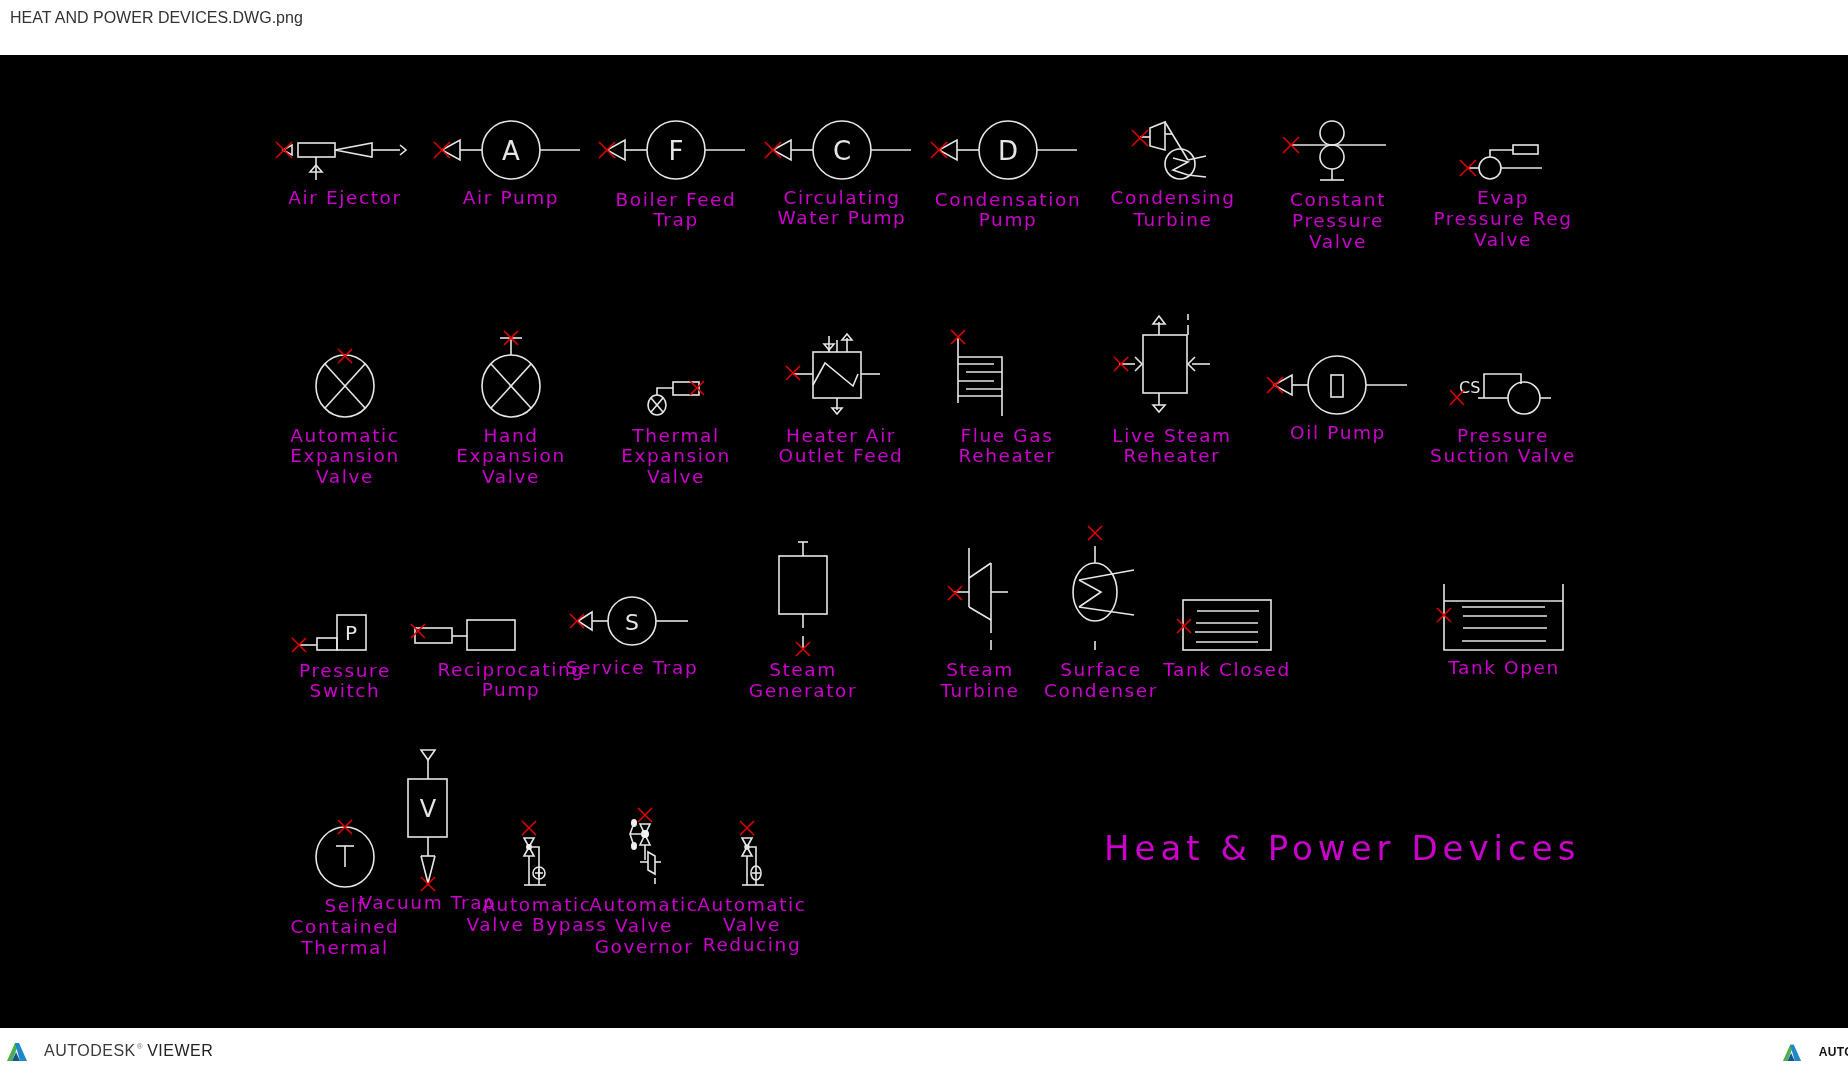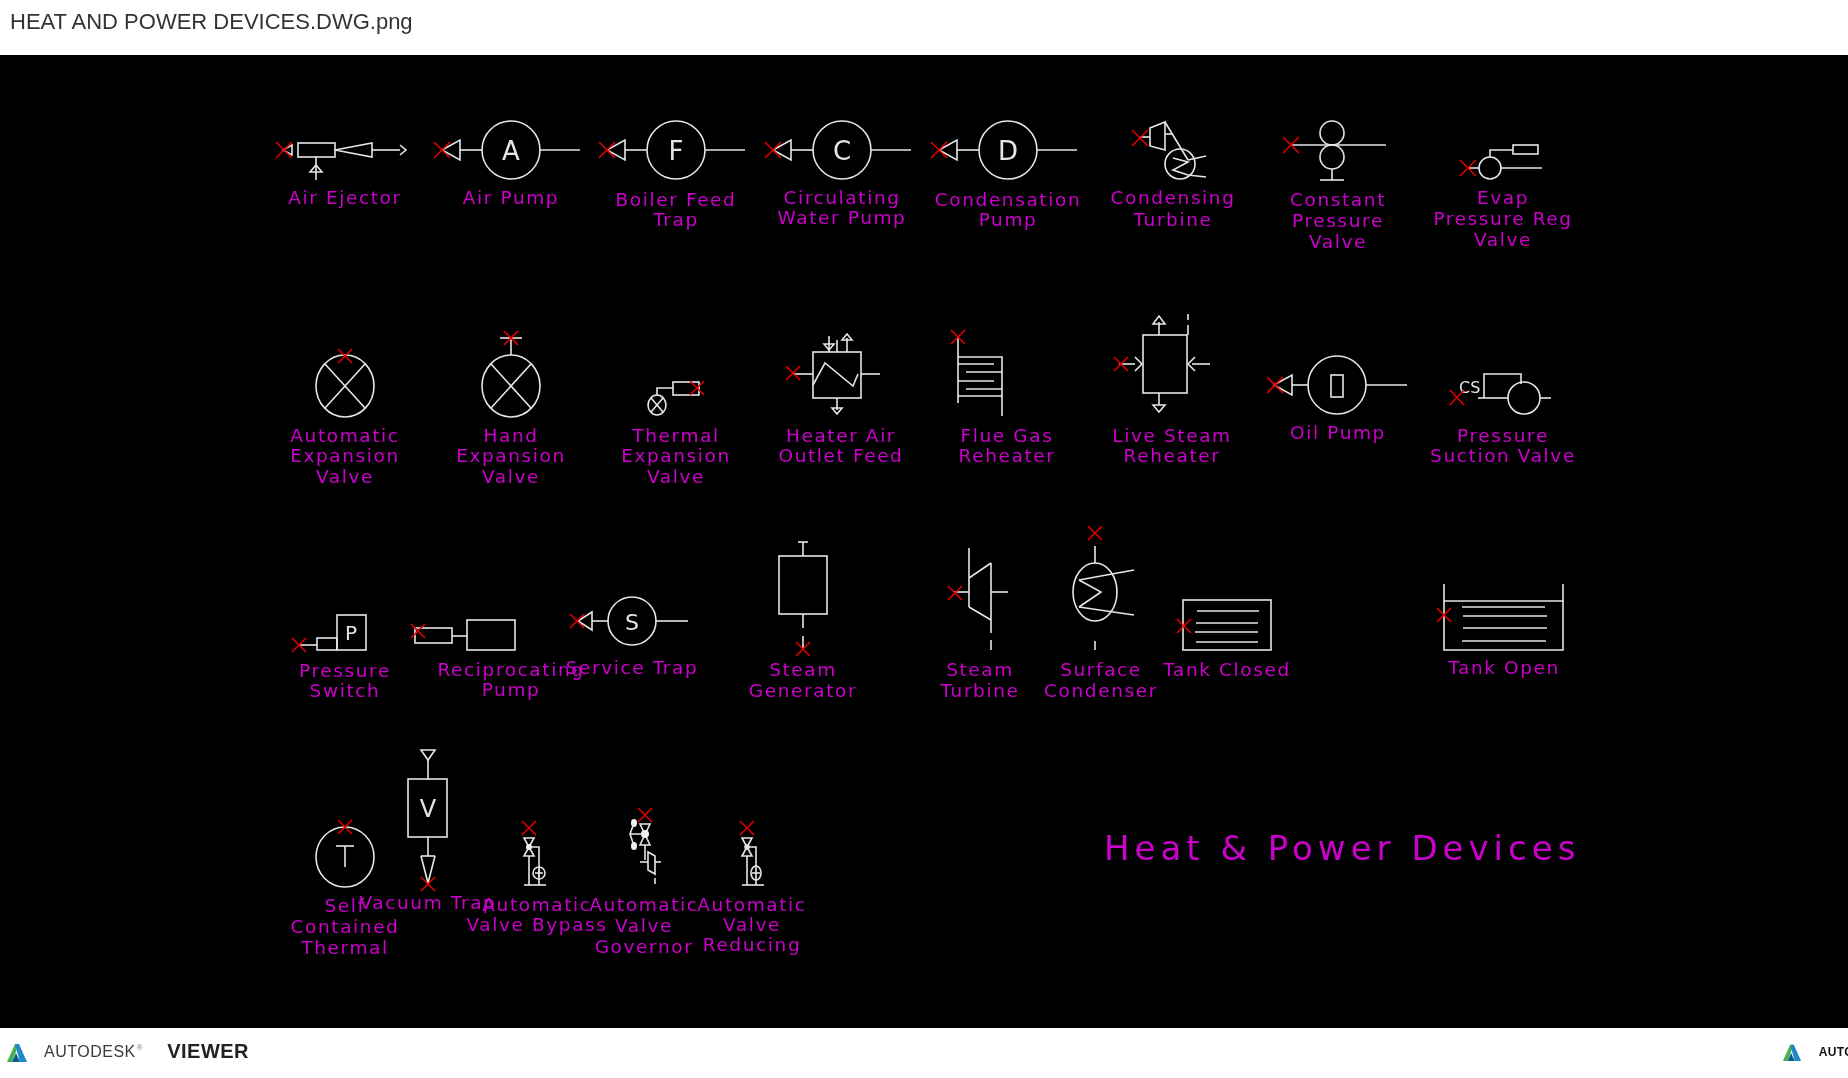--- a/index.html
+++ b/index.html
@@ -1,26 +1,26 @@
 <!DOCTYPE html>
 <html><head>
 <meta charset="utf-8">
 <style>
   html, body { margin:0; padding:0; }
   body { width:1848px; height:1078px; overflow:hidden; background:#fff; font-family:"Liberation Sans", sans-serif; position:relative; }
   .titlebar { position:absolute; left:0; top:0; width:1848px; height:55px; background:#fff; }
-  .titlebar .title { position:absolute; left:10px; top:9px; font-size:22px; color:#333; font-family:"Liberation Sans", sans-serif;text-align:center; }
+  .titlebar .title { position:absolute; left:10px; top:9px; font-size:16px; color:#333; font-family:"Liberation Sans", sans-serif;text-align:center; }
   .canvas { position:absolute; left:0; top:55px; width:1848px; height:973px; background:#000; overflow:hidden; }
   .canvas svg { position:absolute; left:0; top:0; }
   .footer { position:absolute; left:0; top:1028px; width:1848px; height:50px; background:#fff;padding-left:48px; }
   .footer .brand { position:absolute; left:6px; top:12px; display:flex; align-items:center; }
   .footer .brand .logo { width:22px; height:22px; }
   .footer .brand .name { margin-left:16px; font-size:16px; letter-spacing:0.5px; color:#3a3a3a; font-family:"Liberation Sans", sans-serif; }
   .footer .brand .name .sup { font-size:8px; vertical-align:top; margin-left:1px; color:#777; }
-  .footer .brand .product { margin-left:24px; font-size:20px; font-weight:bold; letter-spacing:0.5px; color:#222; }
+  .footer .brand .product { margin-left:4px; font-size:16px; font-weight:normal; letter-spacing:0.5px; color:#222; }
   .footer .right-brand { position:absolute; right:4px; top:14px; display:flex; align-items:center; }
   .footer .right-brand .logo { width:20px; height:20px; }
   .footer .right-brand .name { margin-left:17px; font-size:12px; font-weight:bold; color:#111; letter-spacing:0.3px; }
   .lbl { fill:#cc00cc; font-family:"DejaVu Sans", sans-serif; font-size:18.5px; letter-spacing:1.6px; text-anchor:middle; font-weight:normal; }
   .big { fill:#cc00cc; font-family:"DejaVu Sans", sans-serif; font-size:34px; letter-spacing:5px; font-weight:normal; }
   .w { stroke:#e6e6e6; stroke-width:1.6; fill:none; }
   .wf { fill:#f2f2f2; stroke:none; }
   .r { stroke:#e00000; stroke-width:1.6; fill:none; }
   .gl { fill:#e6e6e6; font-family:"DejaVu Sans", sans-serif; font-size:26px; text-anchor:middle; font-weight:normal; }
 </style>

